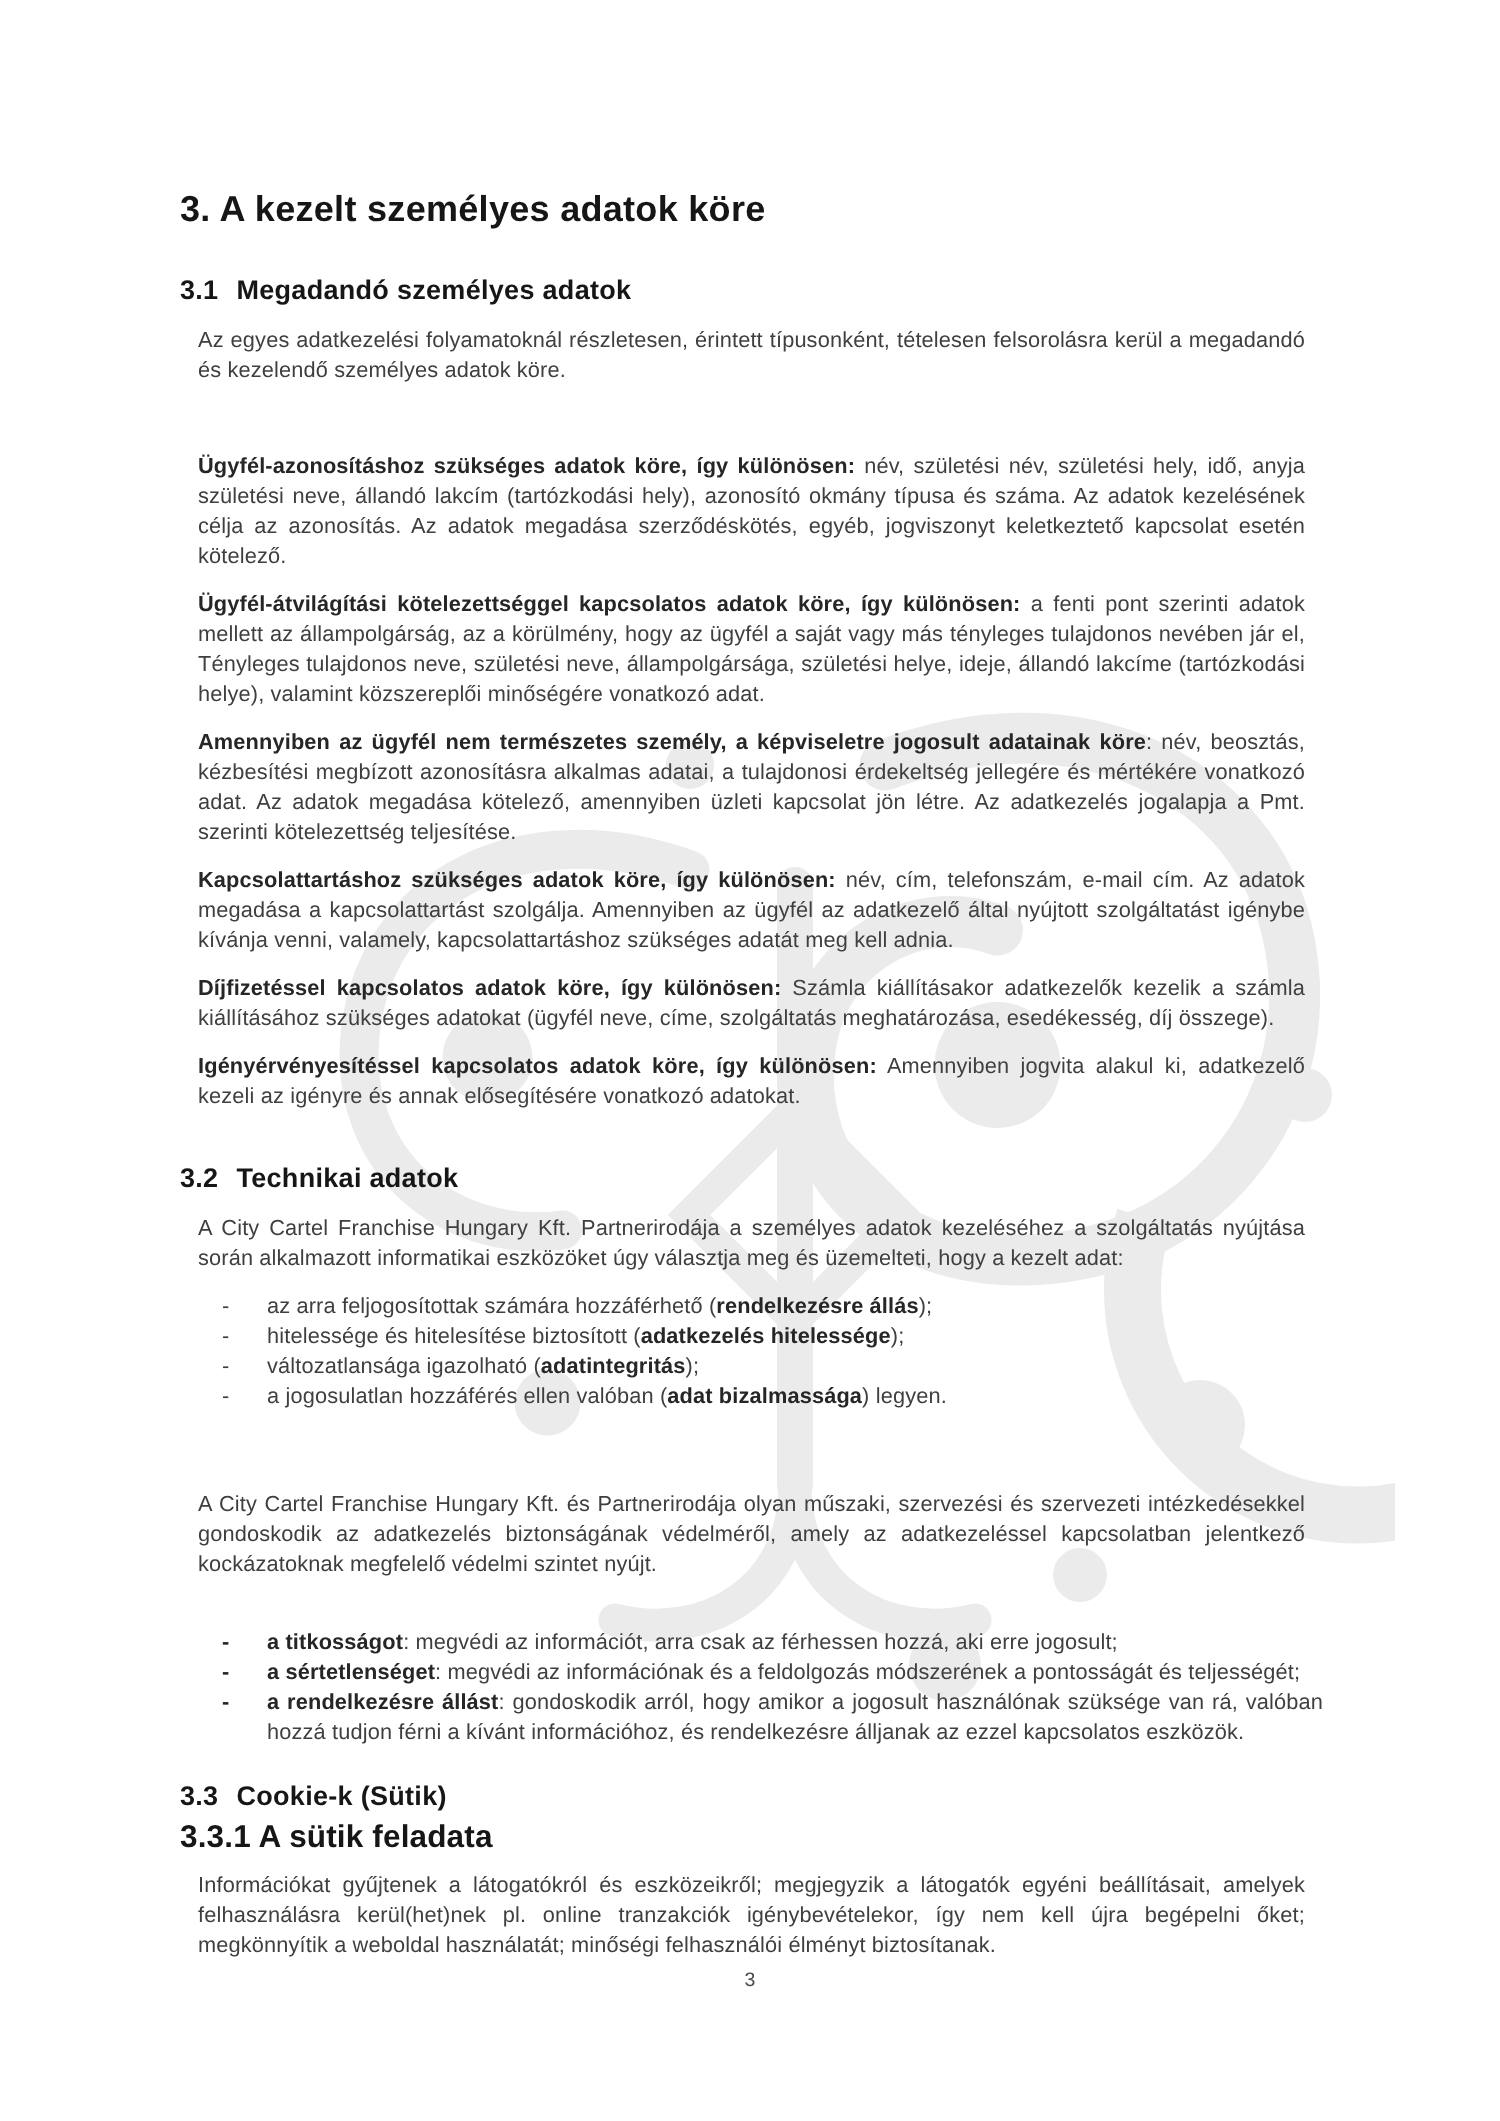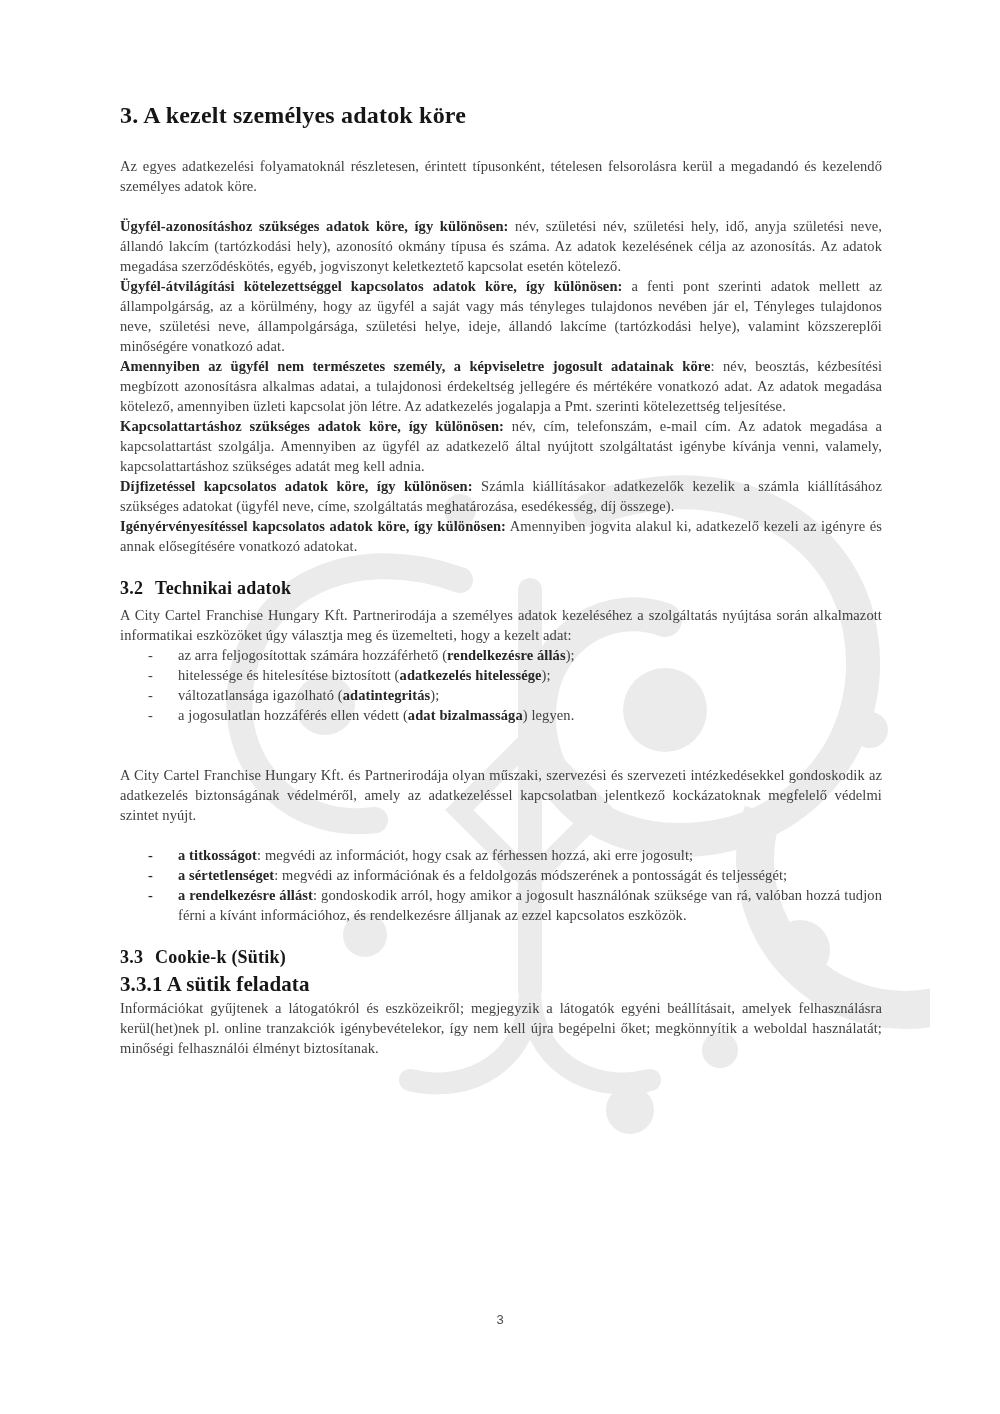--- a/index.html
+++ b/index.html
@@ -7,30 +7,30 @@
   }
   html,body{margin:0;padding:0;background:#fff;}
   .page{
     position:relative; width:1000px; height:1414px; background:var(--bg);
     font-family:"Liberation Sans","DejaVu Sans",sans-serif; overflow:hidden;
   }
   .watermark{position:absolute; left:160px; top:430px; width:770px; height:740px; z-index:0;}
   .wm-stroke{stroke:var(--wm);}
   .wm-fill{fill:var(--wm);}
   .content{
-    position:absolute; left:120px; top:100px; width:762px; z-index:1;
-    color:var(--text); font-size:14.5px; line-height:20px; letter-spacing:0.1px;font-family:Liberation Serif, serif;
+    position:absolute; left:120px; top:125px; width:762px; z-index:1;
+    color:var(--text); font-size:14.5px; line-height:20px; letter-spacing:0.1px;
   }
   .h1{font-size:24px; line-height:30px; font-weight:800; color:var(--heading);
       letter-spacing:0.2px; margin:0 0 26px 0;}
   .h2{font-size:18px; line-height:24px; font-weight:800; color:var(--heading);
       letter-spacing:0.2px; margin:0 0 5px 0;}
   .h2 .num{margin-right:12px;}
   .h3{font-size:21px; line-height:21px; font-weight:800; color:var(--heading); margin:0 0 3px 0;}
-  p{margin:0; text-align:justify;}
+  p{margin:12px; text-align:justify;}
   .lead{font-weight:700; color:var(--bold);}
   b,.b{font-weight:700; color:var(--bold);}
   .gap{height:20px;}
   .bullet{display:flex;}
   .bullet .dash{flex:0 0 30px; margin-left:28px; text-align:left;}
   .bullet .btext{flex:1; text-align:justify;}
   .bullet.bold-dash .dash{font-weight:700; color:var(--bold);}
   .page-number{
     position:absolute; left:0; right:0; top:1312px; text-align:center;
     font-size:13px; color:#4a4a4a; z-index:1;
@@ -56,20 +56,23 @@
     <circle class="wm-fill" cx="205" cy="505" r="22"></circle>
     <circle class="wm-fill" cx="470" cy="680" r="24"></circle>
     <circle class="wm-fill" cx="300" cy="80" r="16"></circle>
     <circle class="wm-fill" cx="560" cy="620" r="18"></circle>
   </svg>
 
   <div class="content">
 
     <div class="h1">3. A kezelt személyes adatok köre</div>
 
+    <div class="h2">
+      <span class="num">3.1</span><span>Megadandó személyes adatok</span>
+    </div>
     <p>Az egyes adatkezelési folyamatoknál részletesen, érintett típusonként, tételesen felsorolásra kerül a megadandó és kezelendő személyes adatok köre.</p>
 
     <div class="gap"></div>
 
     <p><span class="lead">Ügyfél-azonosításhoz szükséges adatok köre, így különösen:</span><span> név, születési név, születési hely, idő, anyja születési neve, állandó lakcím (tartózkodási hely), azonosító okmány típusa és száma. Az adatok kezelésének célja az azonosítás. Az adatok megadása szerződéskötés, egyéb, jogviszonyt keletkeztető kapcsolat esetén kötelező.</span></p>
     <p><span class="lead">Ügyfél-átvilágítási kötelezettséggel kapcsolatos adatok köre, így különösen:</span><span> a fenti pont szerinti adatok mellett az állampolgárság, az a körülmény, hogy az ügyfél a saját vagy más tényleges tulajdonos nevében jár el, Tényleges tulajdonos neve, születési neve, állampolgársága, születési helye, ideje, állandó lakcíme (tartózkodási helye), valamint közszereplői minőségére vonatkozó adat.</span></p>
     <p><span class="lead">Amennyiben az ügyfél nem természetes személy, a képviseletre jogosult adatainak köre</span><span>:  név, beosztás, kézbesítési megbízott azonosításra alkalmas adatai, a tulajdonosi érdekeltség jellegére és mértékére vonatkozó adat. Az adatok megadása kötelező, amennyiben üzleti kapcsolat jön létre. Az adatkezelés jogalapja a Pmt. szerinti kötelezettség teljesítése.</span></p>
     <p><span class="lead">Kapcsolattartáshoz szükséges adatok köre, így különösen:</span><span> név, cím, telefonszám, e-mail cím. Az adatok megadása a kapcsolattartást szolgálja. Amennyiben az ügyfél az adatkezelő által nyújtott szolgáltatást igénybe kívánja venni, valamely, kapcsolattartáshoz szükséges adatát meg kell adnia.</span></p>
     <p><span class="lead">Díjfizetéssel kapcsolatos adatok köre, így különösen:</span><span> Számla kiállításakor adatkezelők kezelik a számla kiállításához szükséges adatokat (ügyfél neve, címe, szolgáltatás meghatározása, esedékesség, díj összege).</span></p>
     <p><span class="lead">Igényérvényesítéssel kapcsolatos adatok köre, így különösen:</span><span> Amennyiben jogvita alakul ki, adatkezelő kezeli az igényre és annak elősegítésére vonatkozó adatokat.</span></p>
@@ -88,31 +91,31 @@
     <div class="bullet">
       <span class="dash">-</span>
       <span class="btext"><span>hitelessége és hitelesítése biztosított (</span><b>adatkezelés hitelessége</b><span>);</span></span>
     </div>
     <div class="bullet">
       <span class="dash">-</span>
       <span class="btext"><span>változatlansága igazolható (</span><b>adatintegritás</b><span>);</span></span>
     </div>
     <div class="bullet">
       <span class="dash">-</span>
-      <span class="btext"><span>a jogosulatlan hozzáférés ellen védett (</span><b>adat bizalmassága</b><span>) legyen.</span></span>
+      <span class="btext"><span>a jogosulatlan hozzáférés ellen valóban (</span><b>adat bizalmassága</b><span>) legyen.</span></span>
     </div>
 
     <div class="gap"></div>
     <div class="gap"></div>
     <p>A City Cartel Franchise Hungary Kft. és Partnerirodája olyan műszaki, szervezési és szervezeti intézkedésekkel gondoskodik az adatkezelés biztonságának védelméről, amely az adatkezeléssel kapcsolatban jelentkező kockázatoknak megfelelő védelmi szintet nyújt.</p>
     <div class="gap"></div>
 
     <div class="bullet bold-dash">
       <span class="dash">-</span>
-      <span class="btext"><b>a titkosságot</b><span>: megvédi az információt, hogy csak az férhessen hozzá, aki erre jogosult;</span></span>
+      <span class="btext"><b>a titkosságot</b><span>: megvédi az információt, arra csak az férhessen hozzá, aki erre jogosult;</span></span>
     </div>
     <div class="bullet bold-dash">
       <span class="dash">-</span>
       <span class="btext"><b>a sértetlenséget</b><span>: megvédi az információnak és a feldolgozás módszerének a pontosságát és teljességét;</span></span>
     </div>
     <div class="bullet bold-dash">
       <span class="dash">-</span>
       <span class="btext"><b>a rendelkezésre állást</b><span>: gondoskodik arról, hogy amikor a jogosult használónak szüksége van rá, valóban hozzá tudjon férni a kívánt információhoz, és rendelkezésre álljanak az ezzel kapcsolatos eszközök.</span></span>
     </div>
 

